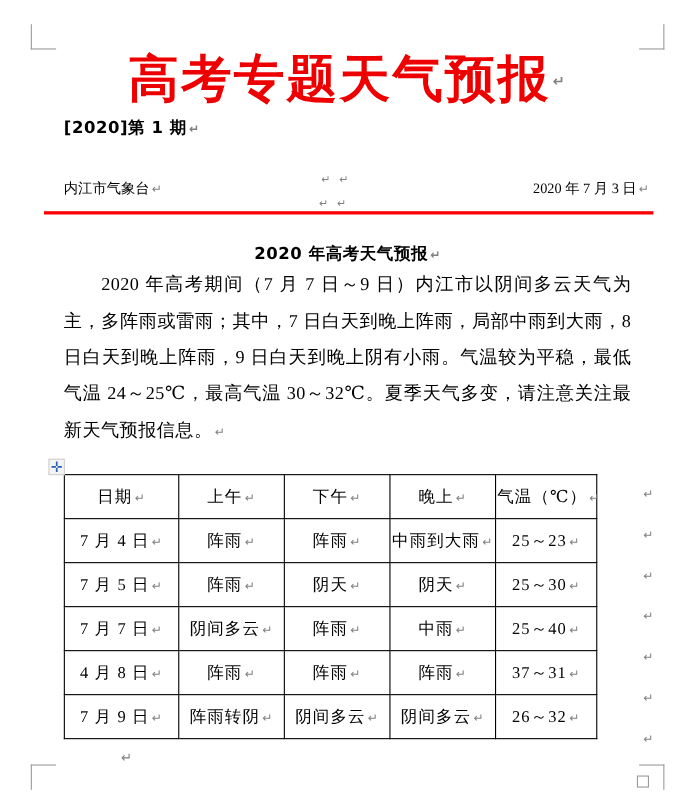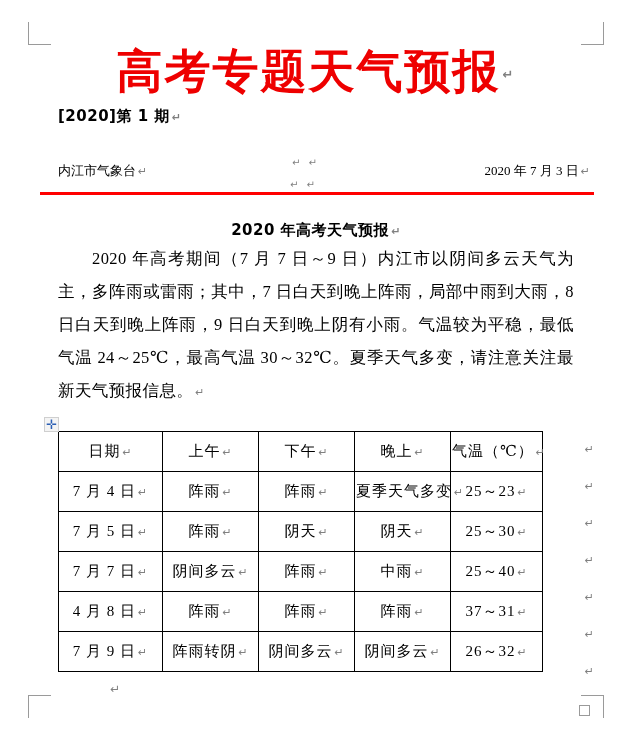--- a/index.html
+++ b/index.html
@@ -225,21 +225,21 @@
             <td><span class="cell-inner">日期</span><span class="pilcrow">↵</span></td>
             <td><span class="cell-inner">上午</span><span class="pilcrow">↵</span></td>
             <td><span class="cell-inner">下午</span><span class="pilcrow">↵</span></td>
             <td><span class="cell-inner">晚上</span><span class="pilcrow">↵</span></td>
             <td><span class="cell-inner">气温（℃）</span><span class="pilcrow">↵</span></td>
           </tr>
           <tr>
             <td><span class="cell-inner">7 月 4 日</span><span class="pilcrow">↵</span></td>
             <td><span class="cell-inner">阵雨</span><span class="pilcrow">↵</span></td>
             <td><span class="cell-inner">阵雨</span><span class="pilcrow">↵</span></td>
-            <td><span class="cell-inner">夏季天气多变</span><span class="pilcrow">↵</span></td>
+            <td><span class="cell-inner">中雨到大雨</span><span class="pilcrow">↵</span></td>
             <td><span class="cell-inner">25～23</span><span class="pilcrow">↵</span></td>
           </tr>
           <tr>
             <td><span class="cell-inner">7 月 5 日</span><span class="pilcrow">↵</span></td>
             <td><span class="cell-inner">阵雨</span><span class="pilcrow">↵</span></td>
             <td><span class="cell-inner">阴天</span><span class="pilcrow">↵</span></td>
             <td><span class="cell-inner">阴天</span><span class="pilcrow">↵</span></td>
             <td><span class="cell-inner">25～30</span><span class="pilcrow">↵</span></td>
           </tr>
           <tr>

